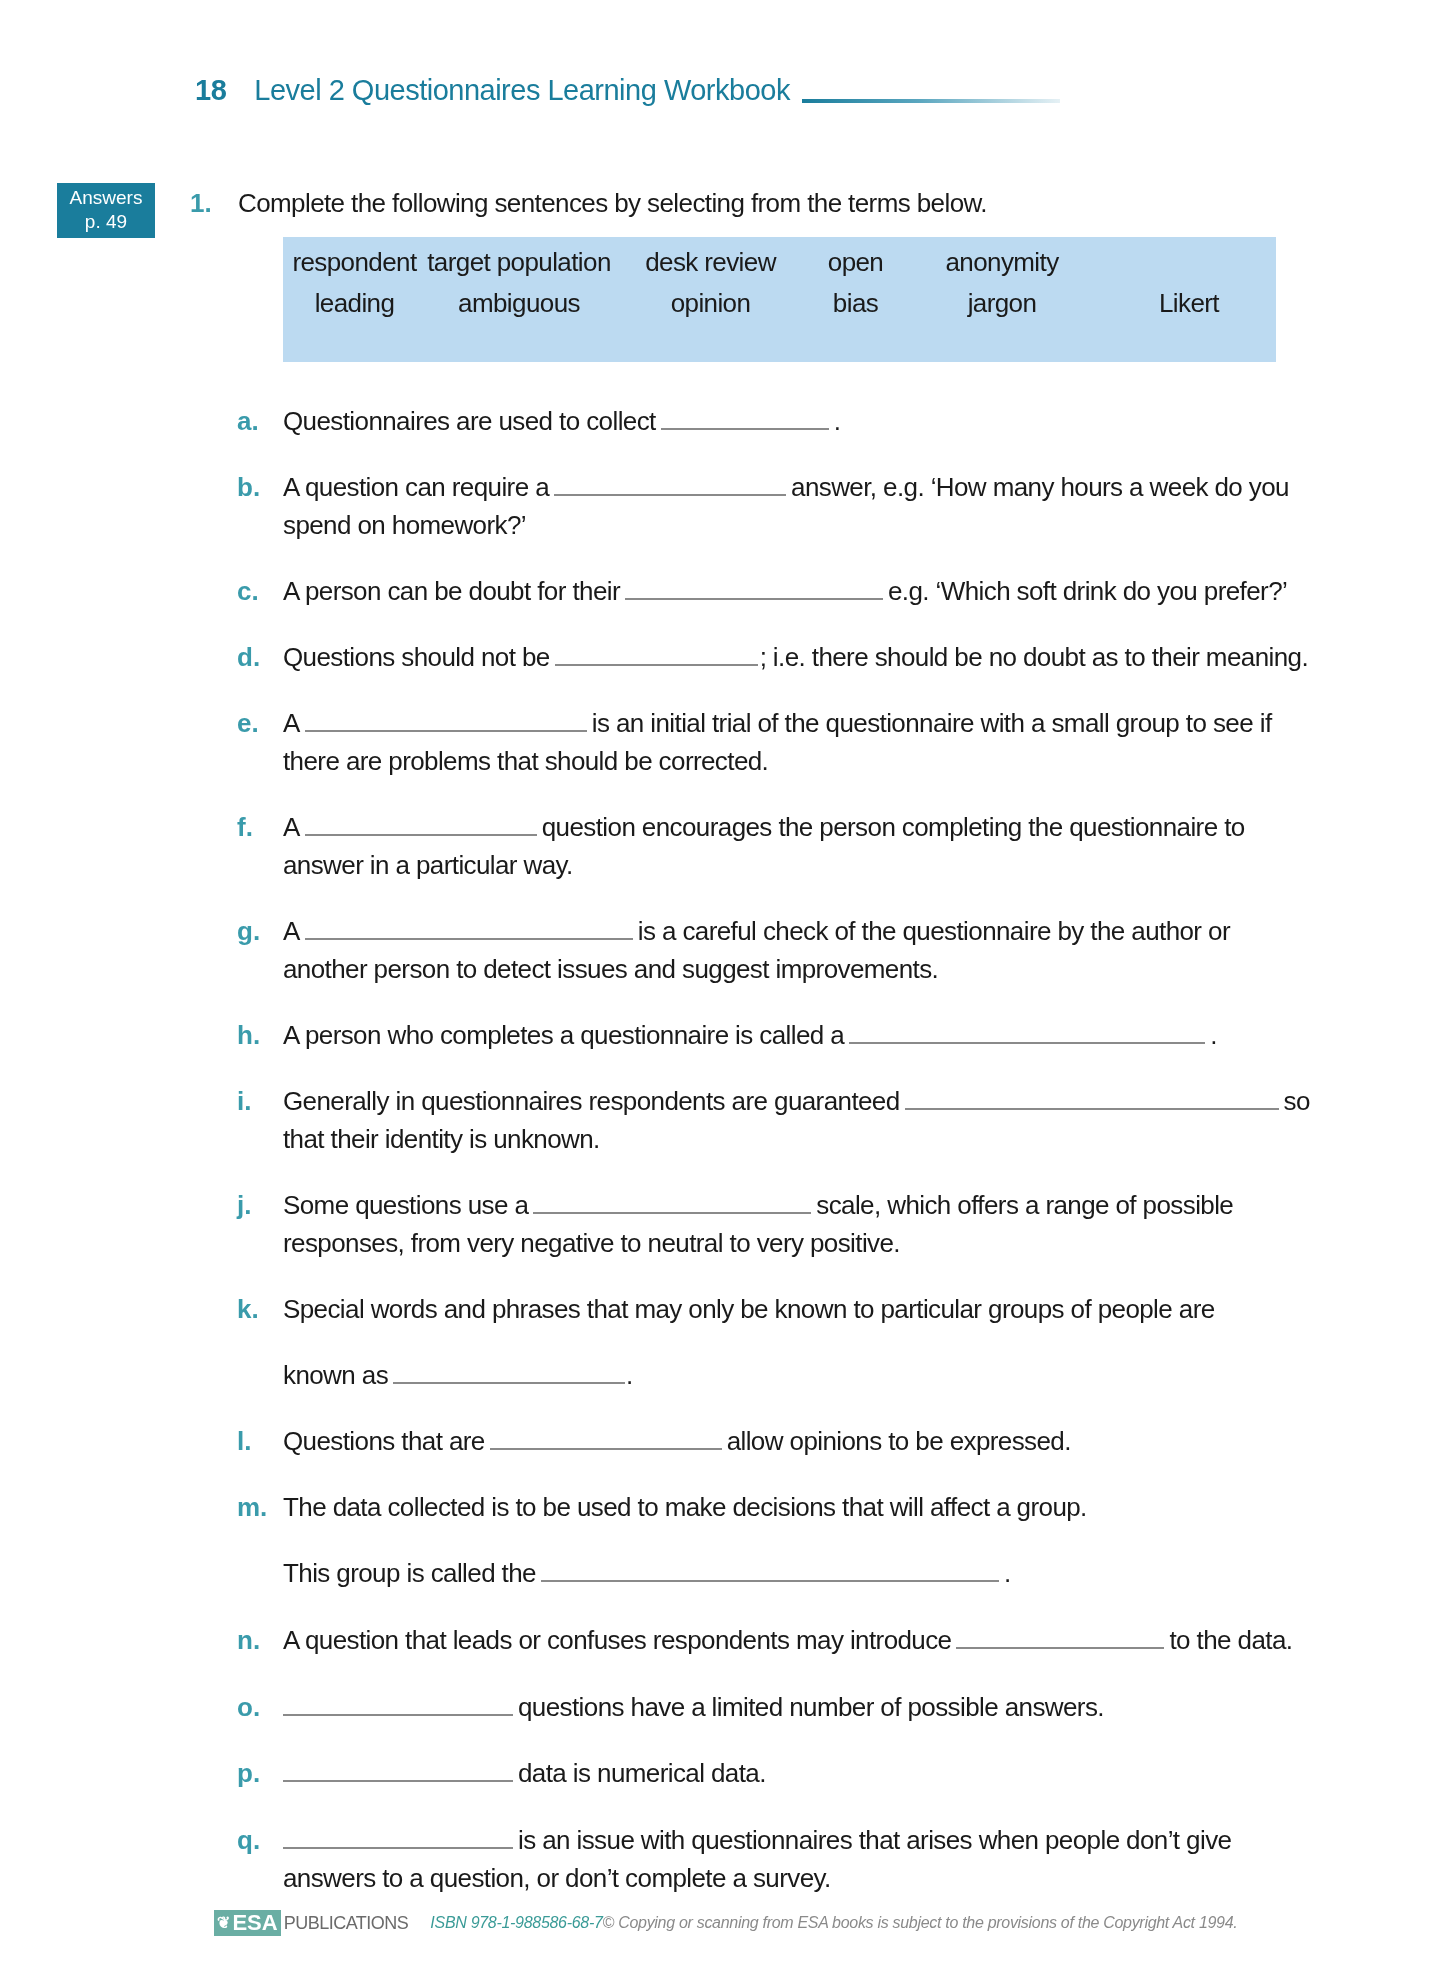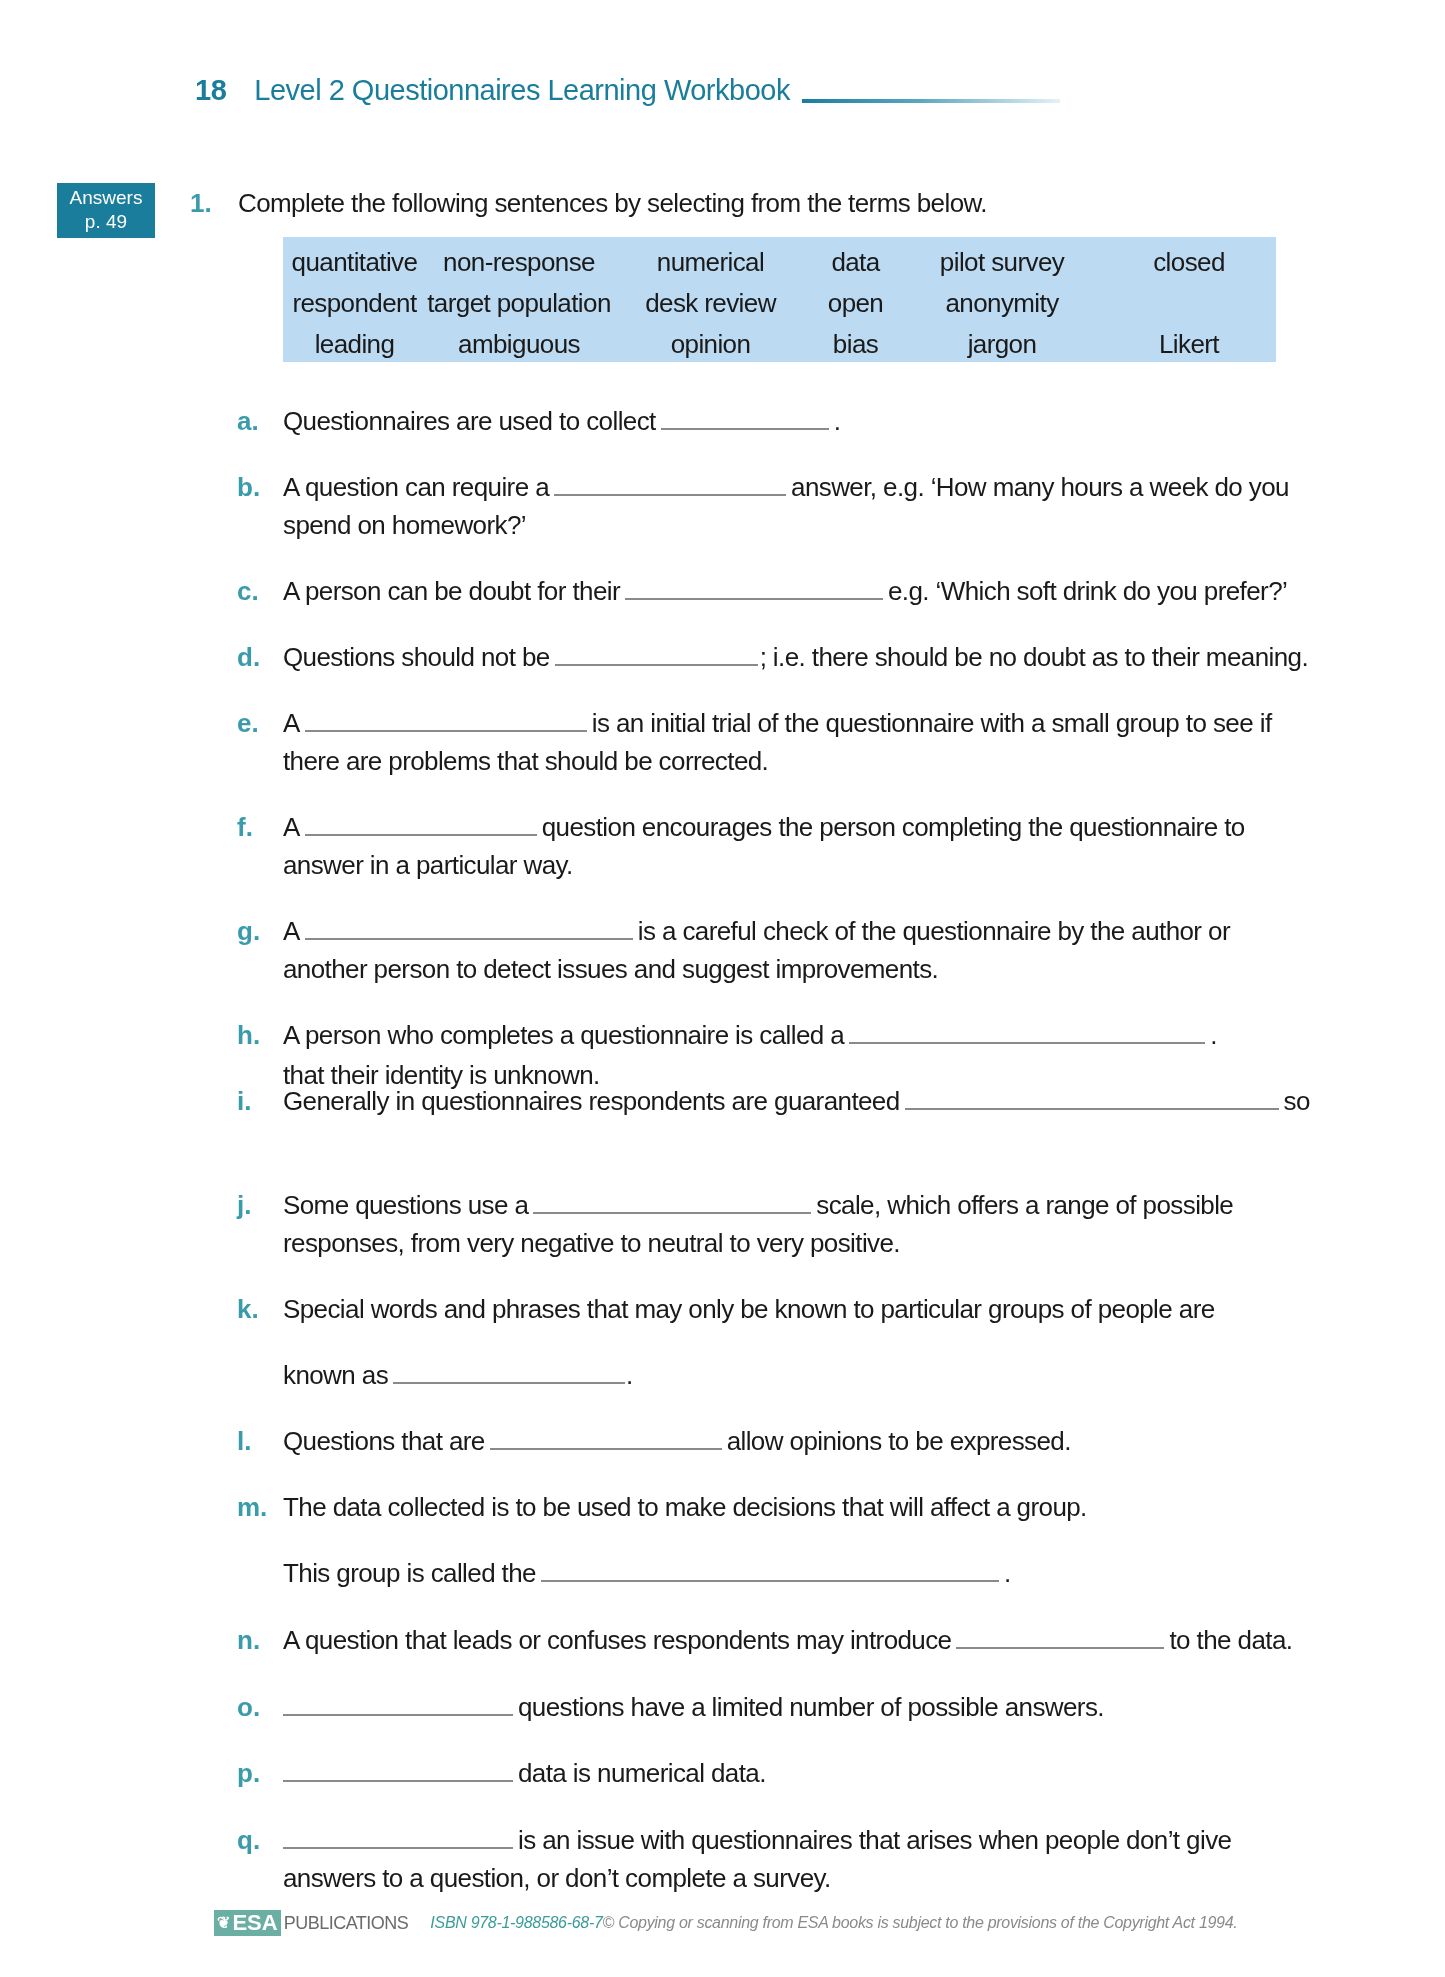--- a/index.html
+++ b/index.html
@@ -60,28 +60,20 @@
   <table>
     <colgroup>
       <col style="width:143px">
         <col style="width:186px">
         <col style="width:197px">
         <col style="width:93px">
         <col style="width:200px">
         <col style="width:174px">
     </colgroup>
     <tbody>
-        <tr>
-      <td>quantitative</td>
-      <td>non-response</td>
-      <td>numerical</td>
-      <td>data</td>
-      <td>pilot survey</td>
-      <td>closed</td>
-    </tr>
     <tr>
       <td>respondent</td>
       <td>target population</td>
       <td>desk review</td>
       <td>open</td>
       <td>anonymity</td>
       <td></td>
     </tr>
     <tr>
       <td>leading</td>
@@ -136,21 +128,21 @@
 
 <div class="abs item-label" style="top:1020px">h.</div>
 <div class="abs line" style="top:1020px">
   <span>A person who completes a questionnaire is called a</span><span class="blank" style="width:356px"></span><span>.</span>
 </div>
 
 <div class="abs item-label" style="top:1086px">i.</div>
 <div class="abs line" style="top:1086px">
   <span>Generally in questionnaires respondents are guaranteed</span><span class="blank" style="width:374px"></span><span>so</span>
 </div>
-<div class="abs line" style="top:1060px">that their identity is unknown.</div>
+<div class="abs line" style="top:1124px">that their identity is unknown.</div>
 
 <div class="abs item-label" style="top:1190px">j.</div>
 <div class="abs line" style="top:1190px">
   <span>Some questions use a</span><span class="blank" style="width:278px"></span><span>scale, which offers a range of possible</span>
 </div>
 <div class="abs line" style="top:1228px">responses, from very negative to neutral to very positive.</div>
 
 <div class="abs item-label" style="top:1294px">k.</div>
 <div class="abs line" style="top:1294px">Special words and phrases that may only be known to particular groups of people are</div>
 <div class="abs line" style="top:1360px">

